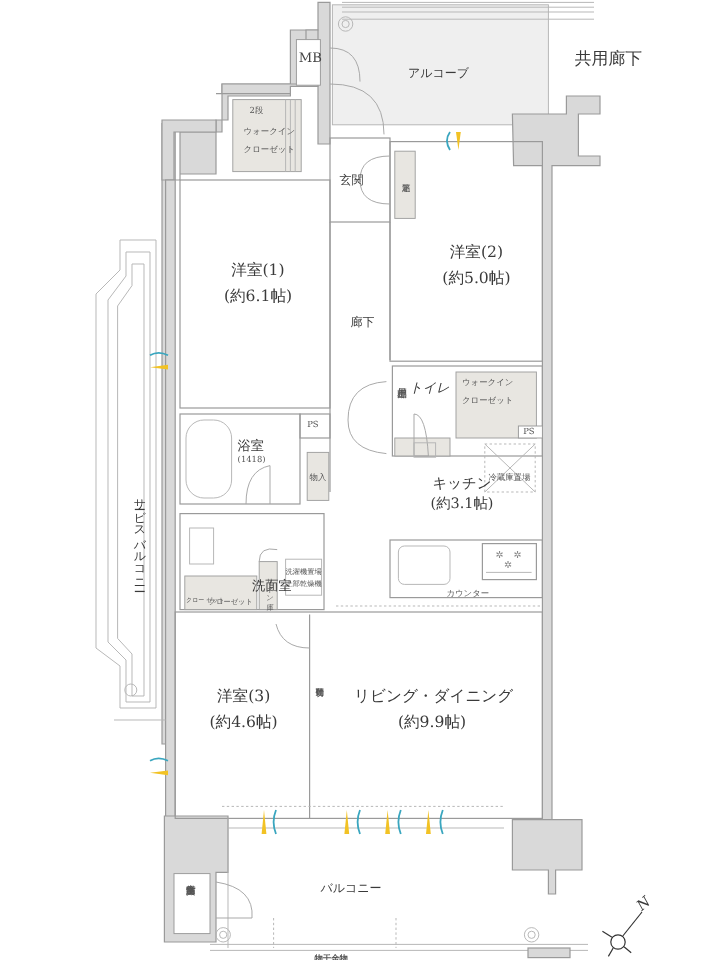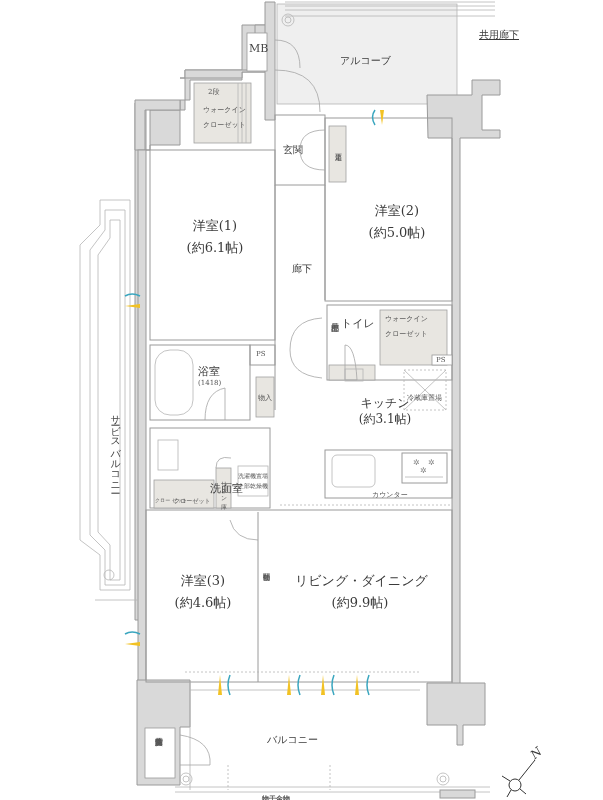--- a/index.html
+++ b/index.html
@@ -142,41 +142,41 @@
     <circle cx="515" cy="785" r="6" fill="#fff" stroke="#333" stroke-width="1"></circle>
     <line x1="519" y1="780" x2="535" y2="760" stroke="#333" stroke-width="1"></line>
     <line x1="510" y1="781" x2="502" y2="776" stroke="#333" stroke-width="1"></line>
     <line x1="520" y1="789" x2="526" y2="794" stroke="#333" stroke-width="1"></line>
     <line x1="511" y1="790" x2="507" y2="797" stroke="#333" stroke-width="1"></line>
   </g>
 </svg>
 
 <div class="lbl mid" style="left:249px;top:42px;font-size:11px;">MB</div>
 <div class="lbl" style="left:340px;top:54px;font-size:10px;">アルコーブ</div>
-<div class="lbl" style="left:479px;top:28px;font-size:10px;text-decoration:underline;">共用廊下</div>
+<div class="lbl" style="left:479px;top:40px;font-size:14px;">共用廊下</div>
 
 <div class="lbl small" style="left:208px;top:87px;">2段</div>
 <div class="lbl small" style="left:203px;top:105px;">ウォークイン</div>
 <div class="lbl small" style="left:203px;top:120px;">クローゼット</div>
 
 <div class="lbl" style="left:283px;top:143px;font-size:10px;">玄関</div>
 <div class="lbl small vert" style="left:333px;top:148px;">下足箱</div>
 
 <div class="lbl room" style="left:170px;top:215px;width:90px;">
   <div>洋室(1)</div>
   <div>(約6.1帖)</div>
 </div>
 <div class="lbl room" style="left:352px;top:200px;width:90px;">
   <div>洋室(2)</div>
   <div>(約5.0帖)</div>
 </div>
 <div class="lbl" style="left:292px;top:262px;font-size:10px;">廊下</div>
 
 <div class="lbl small vert" style="left:328px;top:317px;font-size:8px;">上部吊戸棚</div>
-<div class="lbl" style="left:341px;top:316px;font-size:11px;">トイレ</div>
+<div class="lbl" style="left:341px;top:316px;font-size:11px;font-style:italic;">トイレ</div>
 <div class="lbl small" style="left:385px;top:314px;">ウォークイン</div>
 <div class="lbl small" style="left:385px;top:329px;">クローゼット</div>
 <div class="lbl small" style="left:436px;top:356px;">PS</div>
 <div class="lbl small" style="left:407px;top:393px;">冷蔵庫置場</div>
 
 <div class="lbl room" style="left:345px;top:395px;width:80px;font-size:12px;line-height:16px;">
   <div>キッチン</div>
   <div>(約3.1帖)</div>
 </div>
 <div class="lbl small" style="left:372px;top:490px;">カウンター</div>

